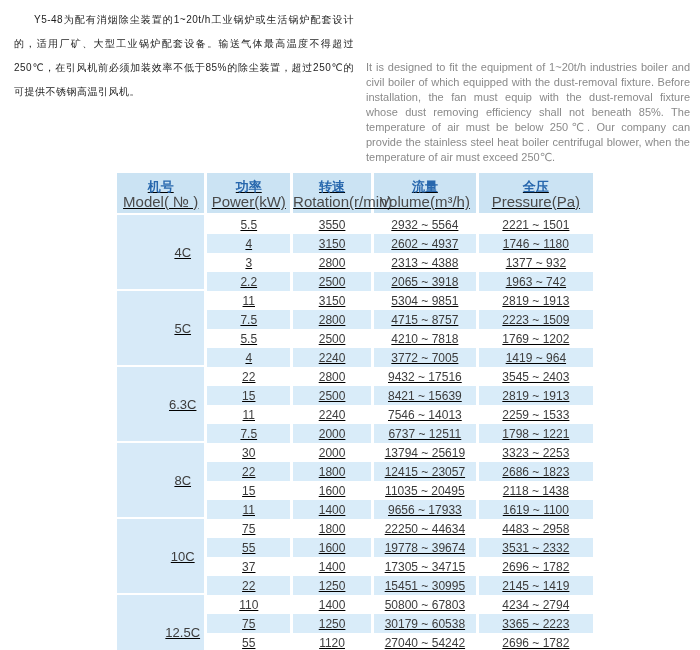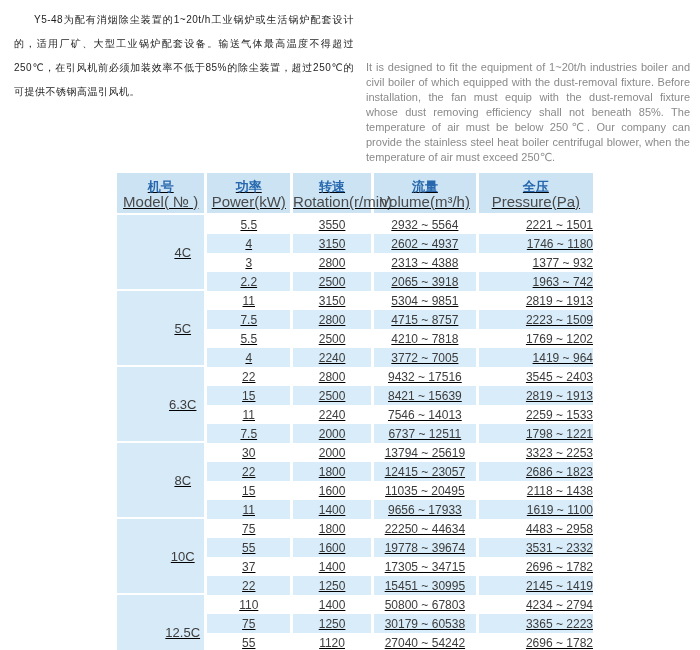--- a/index.html
+++ b/index.html
@@ -83,21 +83,21 @@
   table.spec td {
     height: 19px;
     padding: 0;
     text-align: center;
     vertical-align: middle;
     font-size: 12px;
     color: #3c3c3c;
     border-right: 3px solid #ffffff;
     background: #ffffff;
   }
-  table.spec td:last-child { border-right: none; text-align: right; }
+  table.spec td:last-child { border-right: none; }
   table.spec tr.stripe td { background: #d9ecf9; }
   table.spec td.model-cell {
     background: #d7eaf8;
     font-size: 13px;
     color: #3c3c3c;
     border-bottom: 2px solid #ffffff;
     padding-left: 44px;
   }
   table.spec tr.stripe td.model-cell,
   table.spec tr.plain td.model-cell { background: #d7eaf8; }

